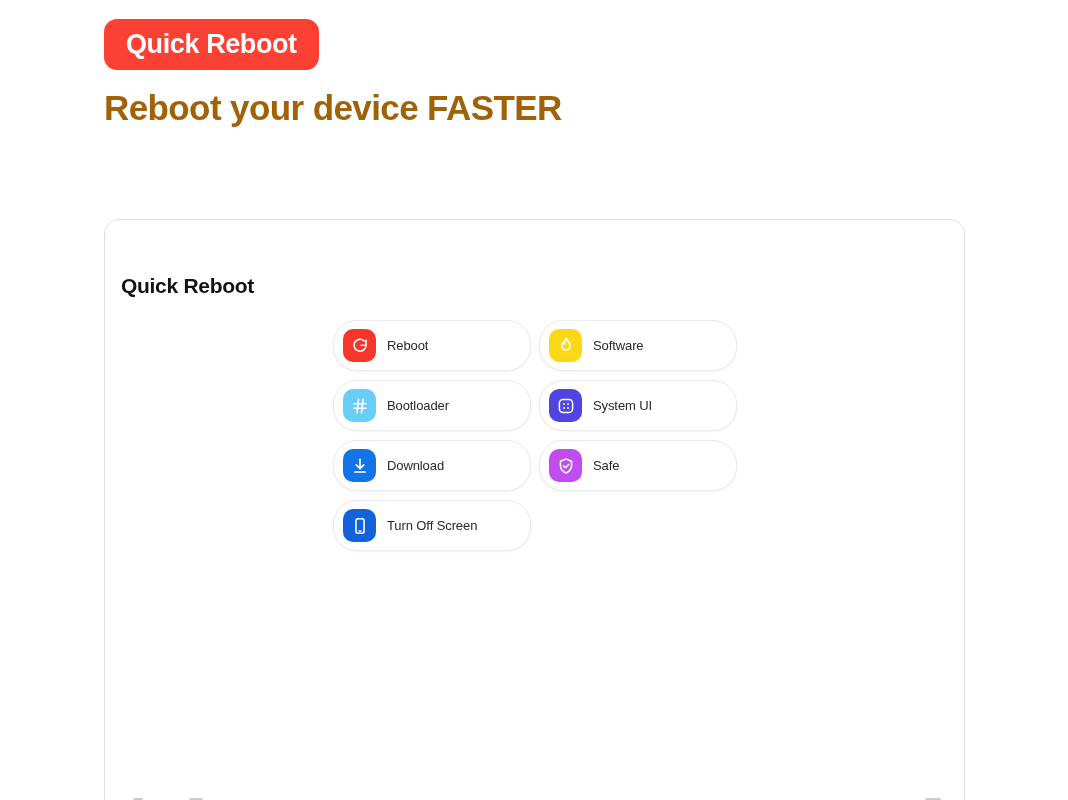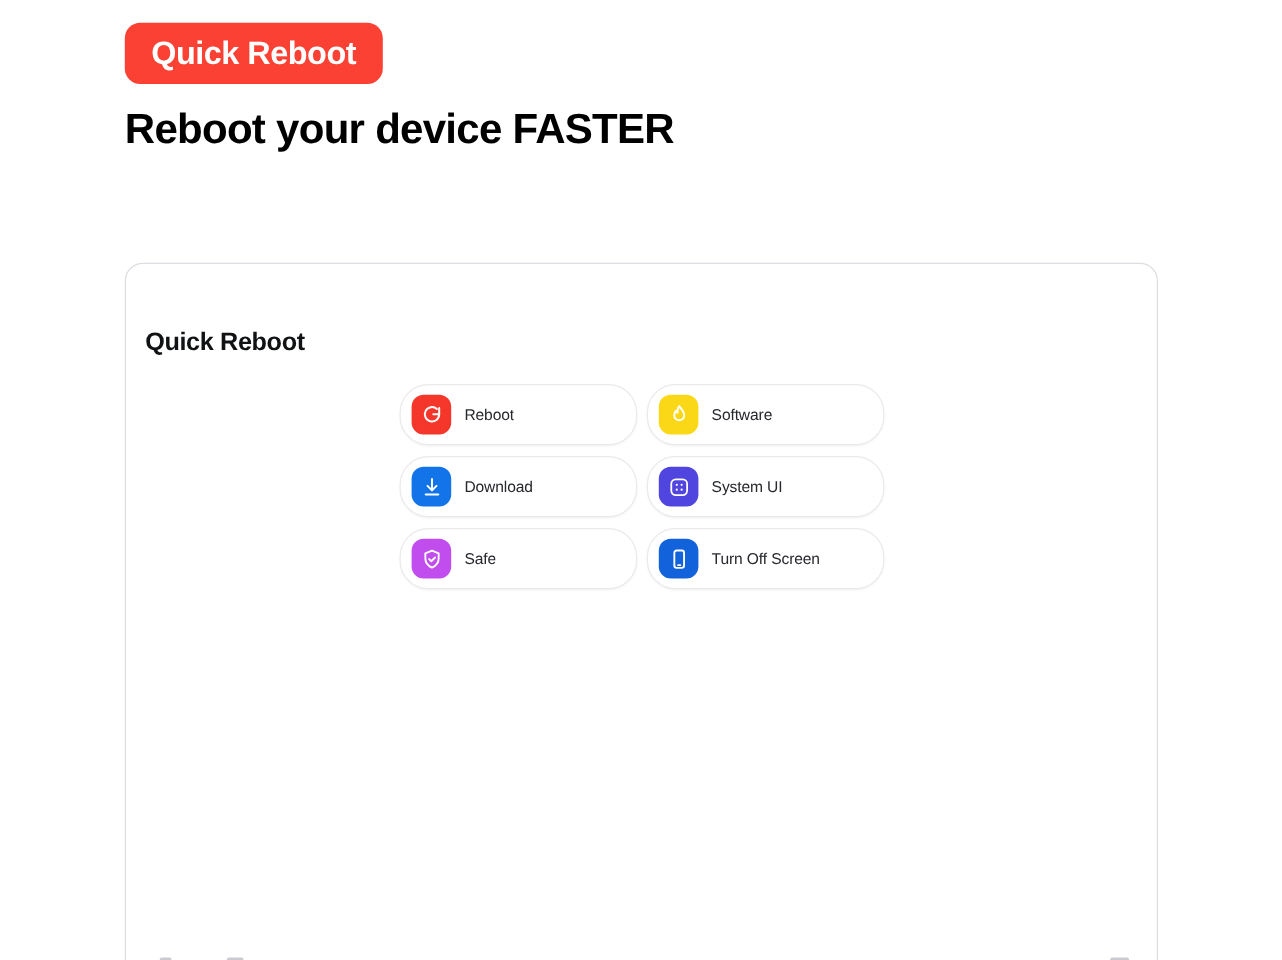--- a/index.html
+++ b/index.html
@@ -25,21 +25,21 @@
     font-size: 27px;
     font-weight: 700;
     letter-spacing: -0.4px;
     white-space: nowrap;
   }
   .headline {
     position: absolute;
     left: 104px; top: 88px;
     font-size: 35px;
     font-weight: 700;
-    color: #000000;
+    color: #a16207;
     letter-spacing: -0.6px;
     white-space: nowrap;
   }
 
   
   .card {
     position: absolute;
     left: 104px; top: 219px;
     width: 861px;
     height: 600px;
@@ -135,46 +135,57 @@
       <div class="qbtn">
         <span class="qbtn-icon" style="background:#FBD817">
           <svg width="18" height="18" viewBox="0 0 24 24" fill="none" stroke="#fff" stroke-width="2.2" stroke-linecap="round" stroke-linejoin="round">
             <path d="M12 2c2.5 3.2 5.5 5.6 5.5 10a5.5 5.5 0 0 1-11 0c0-2 .9-3.5 2-5 .3 1 .9 1.8 1.7 2.2C9.6 6.8 10.6 4.2 12 2z"></path>
           </svg>
         </span>
         <span class="qbtn-label">Software</span>
       </div>
 
 
-
-      <div class="qbtn">
-        <span class="qbtn-icon" style="background:#1274E8">
-          <svg width="18" height="18" viewBox="0 0 24 24" fill="none" stroke="#fff" stroke-width="2.2" stroke-linecap="round" stroke-linejoin="round">
-            <line x1="12" y1="3" x2="12" y2="15"></line>
-              <polyline points="7 10.5 12 15.5 17 10.5"></polyline>
-              <line x1="5" y1="20" x2="19" y2="20"></line>
-          </svg>
-        </span>
-        <span class="qbtn-label">Download</span>
+      <div class="qbtn">
+        <span class="qbtn-icon" style="background:#67CFF7">
+          <svg width="18" height="18" viewBox="0 0 24 24" fill="none" stroke="#fff" stroke-width="2.2" stroke-linecap="round" stroke-linejoin="round">
+            <line x1="4" y1="9" x2="20" y2="9"></line>
+              <line x1="4" y1="15" x2="20" y2="15"></line>
+            <line x1="10" y1="3" x2="8" y2="21"></line>
+              <line x1="16" y1="3" x2="14" y2="21"></line>
+          </svg>
+        </span>
+        <span class="qbtn-label">Bootloader</span>
       </div>
 
       <div class="qbtn">
         <span class="qbtn-icon" style="background:#5145E0">
           <svg width="18" height="18" viewBox="0 0 24 24" fill="none" stroke="#fff" stroke-width="2" stroke-linecap="round" stroke-linejoin="round">
             <rect x="3.2" y="3.2" width="17.6" height="17.6" rx="5"></rect>
             <circle cx="9.3" cy="9.3" r="1.25" fill="#fff" stroke="none"></circle>
             <circle cx="14.7" cy="9.3" r="1.25" fill="#fff" stroke="none"></circle>
             <circle cx="9.3" cy="14.7" r="1.25" fill="#fff" stroke="none"></circle>
             <circle cx="14.7" cy="14.7" r="1.25" fill="#fff" stroke="none"></circle>
           </svg>
         </span>
         <span class="qbtn-label">System UI</span>
       </div>
 
       <div class="qbtn">
+        <span class="qbtn-icon" style="background:#1274E8">
+          <svg width="18" height="18" viewBox="0 0 24 24" fill="none" stroke="#fff" stroke-width="2.2" stroke-linecap="round" stroke-linejoin="round">
+            <line x1="12" y1="3" x2="12" y2="15"></line>
+              <polyline points="7 10.5 12 15.5 17 10.5"></polyline>
+              <line x1="5" y1="20" x2="19" y2="20"></line>
+          </svg>
+        </span>
+        <span class="qbtn-label">Download</span>
+      </div>
+
+      <div class="qbtn">
         <span class="qbtn-icon" style="background:#C24DEF">
           <svg width="18" height="18" viewBox="0 0 24 24" fill="none" stroke="#fff" stroke-width="2.1" stroke-linecap="round" stroke-linejoin="round">
             <path d="M12 2.6 4.6 5.6v5.6c0 4.6 3.1 8.2 7.4 10.2 4.3-2 7.4-5.6 7.4-10.2V5.6z"></path>
             <polyline points="8.8 11.9 11.2 14.3 15.4 10.1"></polyline>
           </svg>
         </span>
         <span class="qbtn-label">Safe</span>
       </div>
 
 

